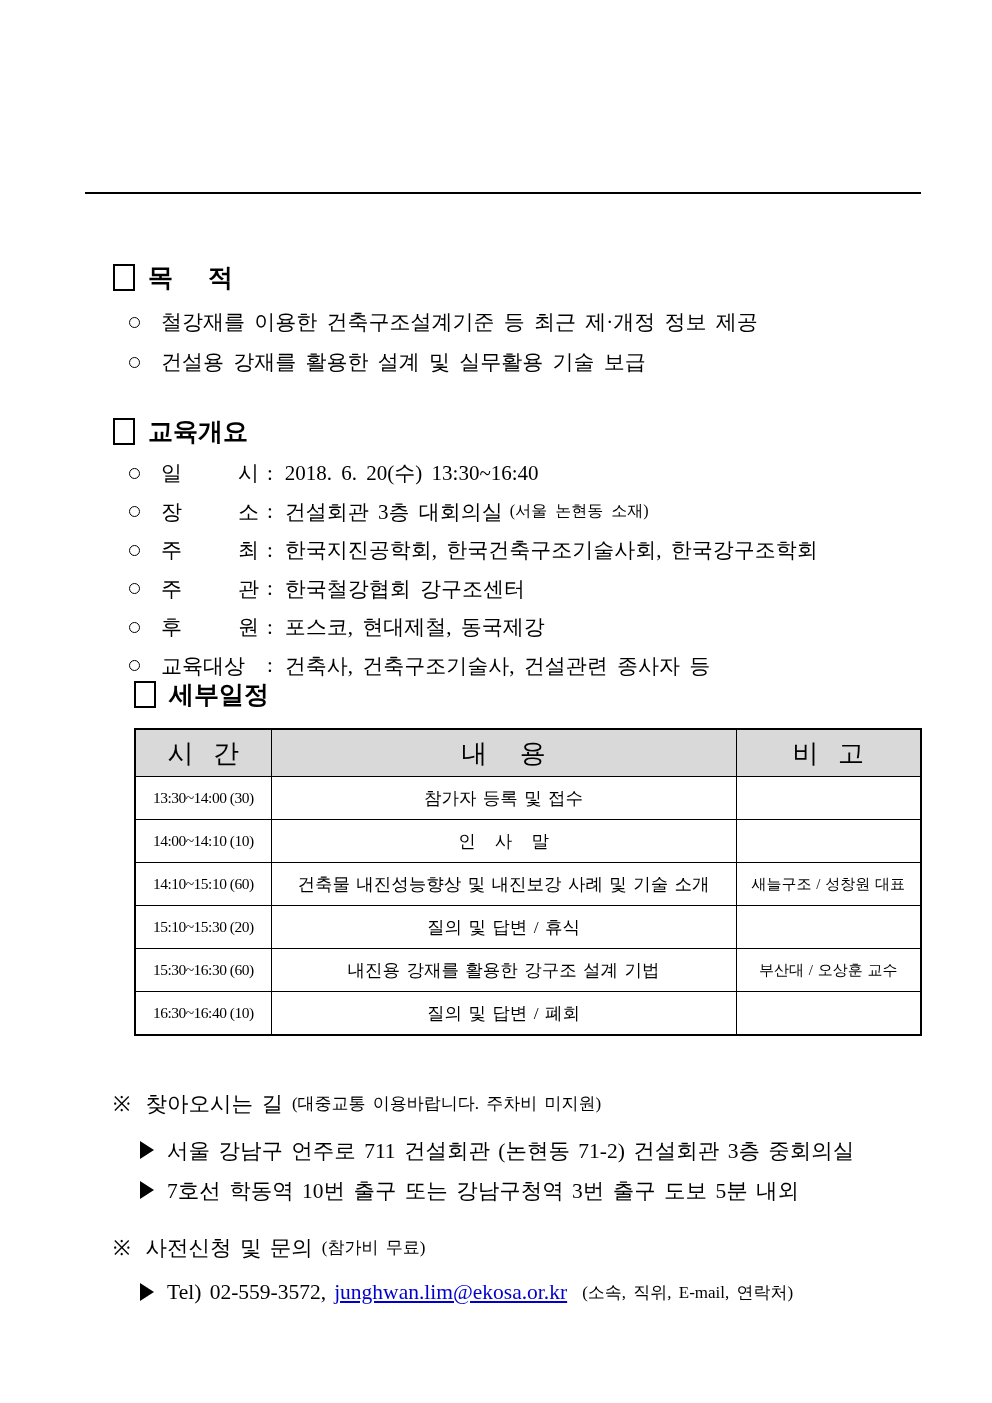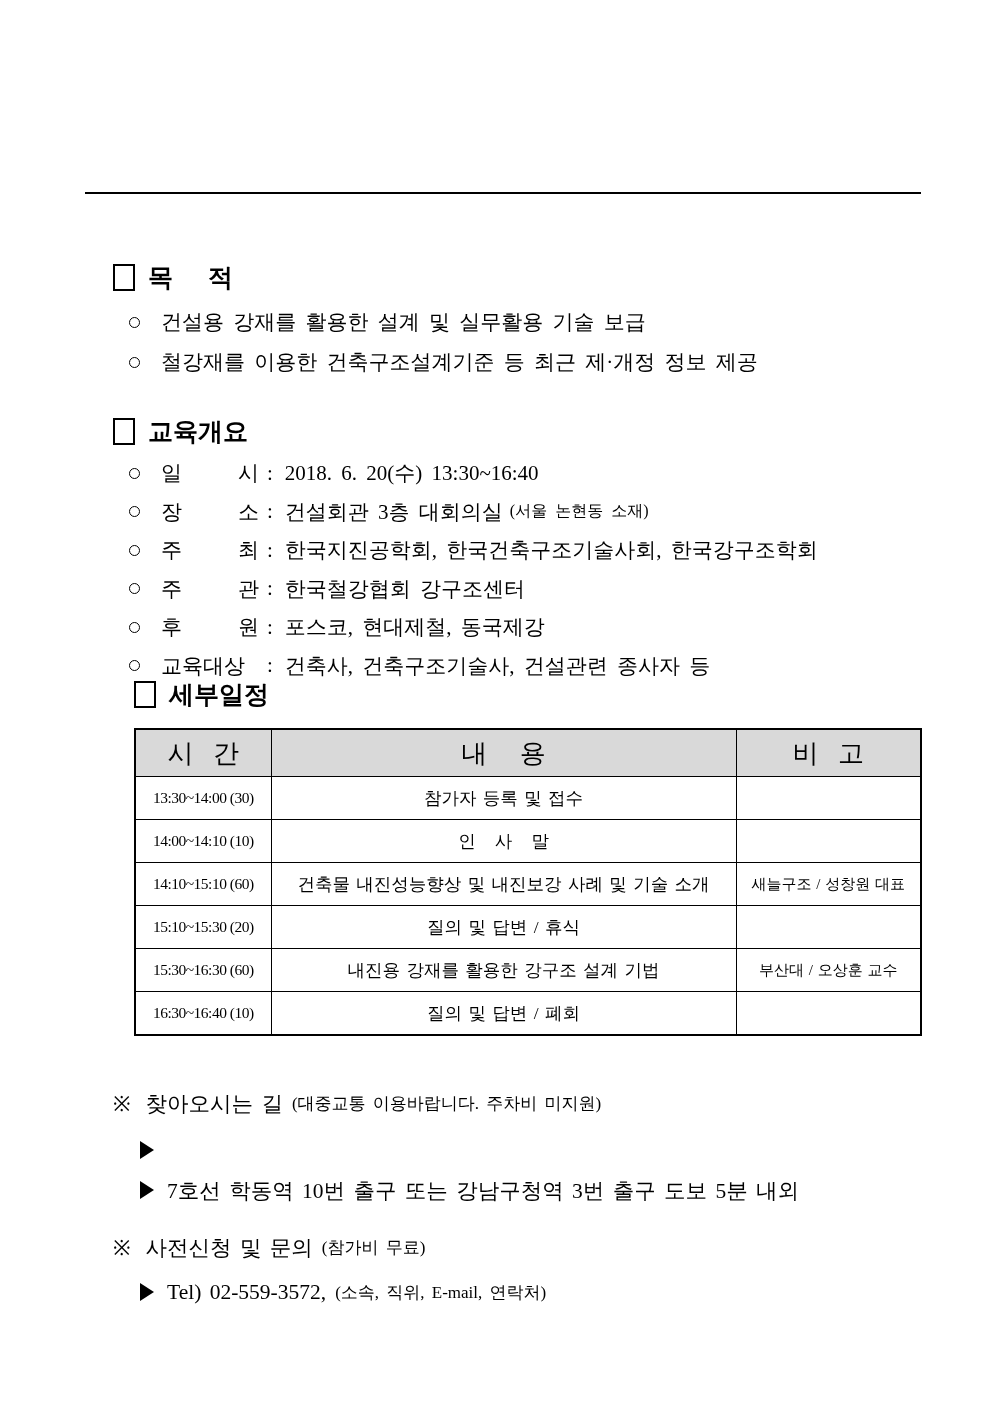--- a/index.html
+++ b/index.html
@@ -99,25 +99,25 @@
   <div class="banner-rule"></div>
 
   <div class="section pos-purpose">
     <div class="sec-heading">
       <span class="sq-icon"></span>
       <span class="h-label justified">목 적</span>
     </div>
     <div class="purpose-list">
       <div class="b-line">
         <span class="circle-icon"></span>
+        <span>철강재를 이용한 건축구조설계기준 등 최근 제·개정 정보 제공</span>
+      </div>
+      <div class="b-line">
+        <span class="circle-icon"></span>
         <span>건설용 강재를 활용한 설계 및 실무활용 기술 보급</span>
-      </div>
-      <div class="b-line">
-        <span class="circle-icon"></span>
-        <span>철강재를 이용한 건축구조설계기준 등 최근 제·개정 정보 제공</span>
       </div>
     </div>
   </div>
 
   <div class="section pos-overview">
     <div class="sec-heading">
       <span class="sq-icon"></span>
       <span class="h-label">교육개요</span>
     </div>
     <div class="overview-list">
@@ -216,34 +216,36 @@
 
   <div class="section pos-directions">
     <div class="note-heading">
       <span class="ref-mark">※</span>
       <span>찾아오시는 길</span>
       <span class="small-note">(대중교통 이용바랍니다. 주차비 미지원)</span>
     </div>
     <div class="dir-list">
       <div class="arrow-line">
         <span class="tri-icon"></span>
+        <span>서울 강남구 언주로 711 건설회관 (논현동 71-2) 건설회관 3층 중회의실</span>
       </div>
       <div class="arrow-line">
         <span class="tri-icon"></span>
         <span>7호선 학동역 10번 출구 또는 강남구청역 3번 출구 도보 5분 내외</span>
       </div>
     </div>
   </div>
 
   <div class="section pos-contact">
     <div class="note-heading">
       <span class="ref-mark">※</span>
       <span>사전신청 및 문의</span>
       <span class="small-note">(참가비 무료)</span>
     </div>
     <div class="arrow-line contact-line">
       <span class="tri-icon"></span>
       <span>Tel) 02-559-3572,</span>
+      <a href="#" class="email-link">junghwan.lim@ekosa.or.kr</a>
       <span class="small-note">(소속, 직위, E-mail, 연락처)</span>
     </div>
   </div>
 
 </div>
 
 </body></html>

